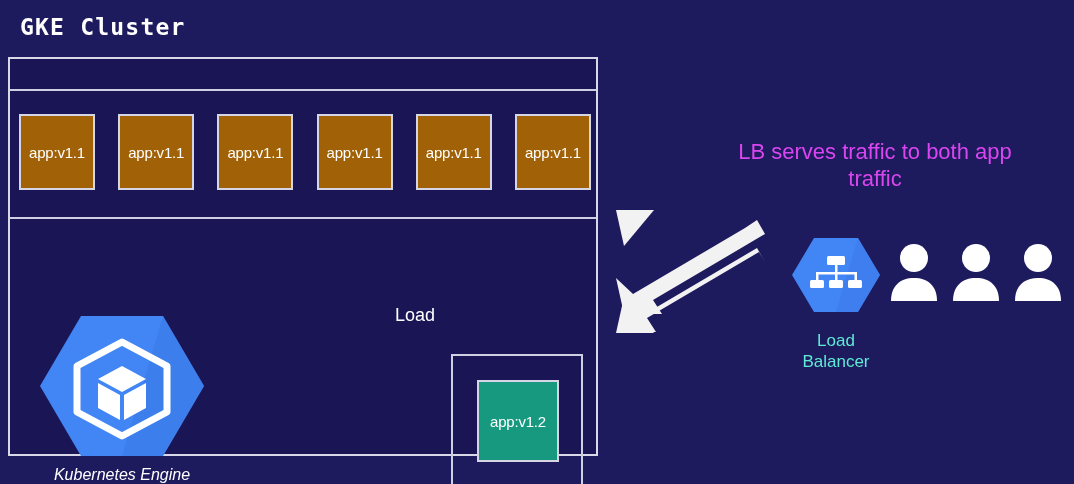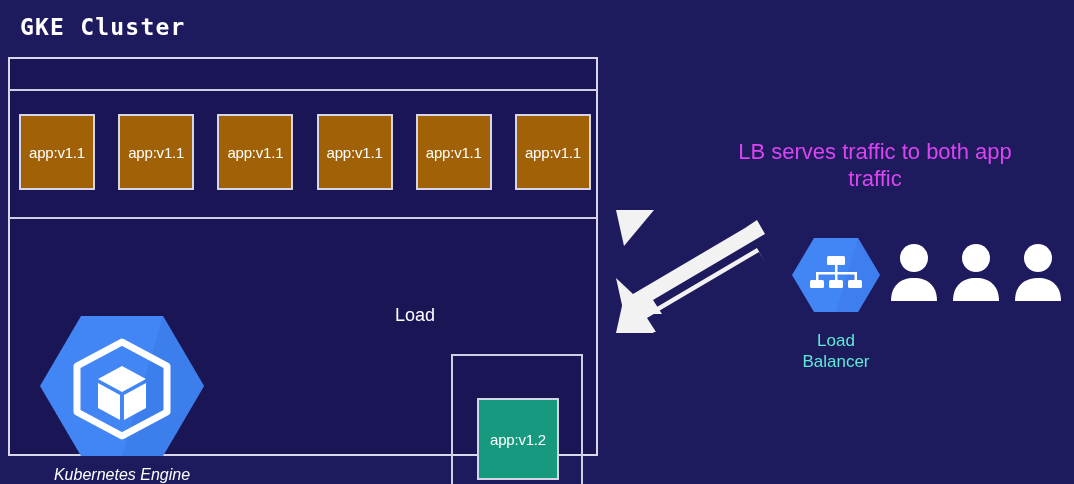--- a/index.html
+++ b/index.html
@@ -142,21 +142,20 @@
     height: 82px;
     background: #17997f;
     border: 2px solid #d5d5e6;
     display: flex;
     align-items: center;
     justify-content: center;
     font-size: 15px;
     color: #ffffff;
     letter-spacing: -0.2px;
     white-space: nowrap;
-    margin-top: 18px;
   }
 
   
   .lb-note {
     position: absolute;
     left: 700px;
     top: 138px;
     width: 350px;
     text-align: center;
     font-size: 22px;

